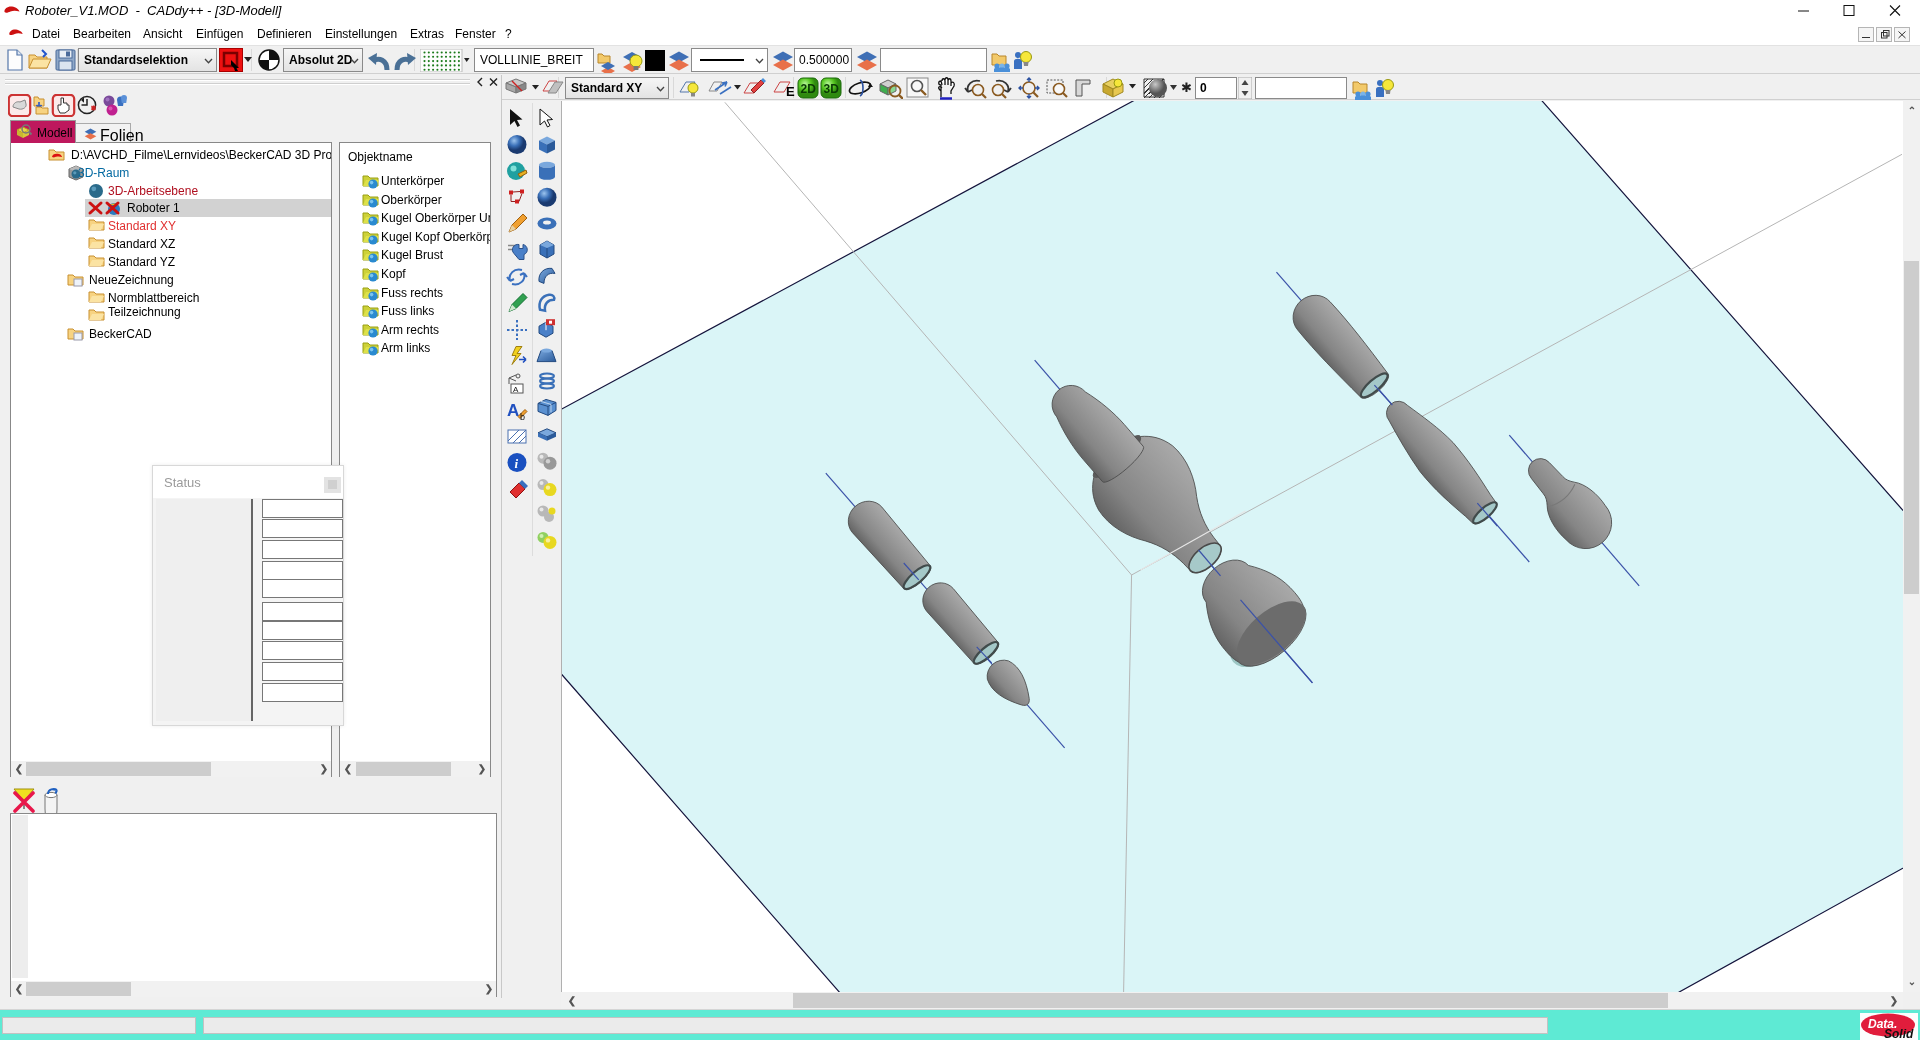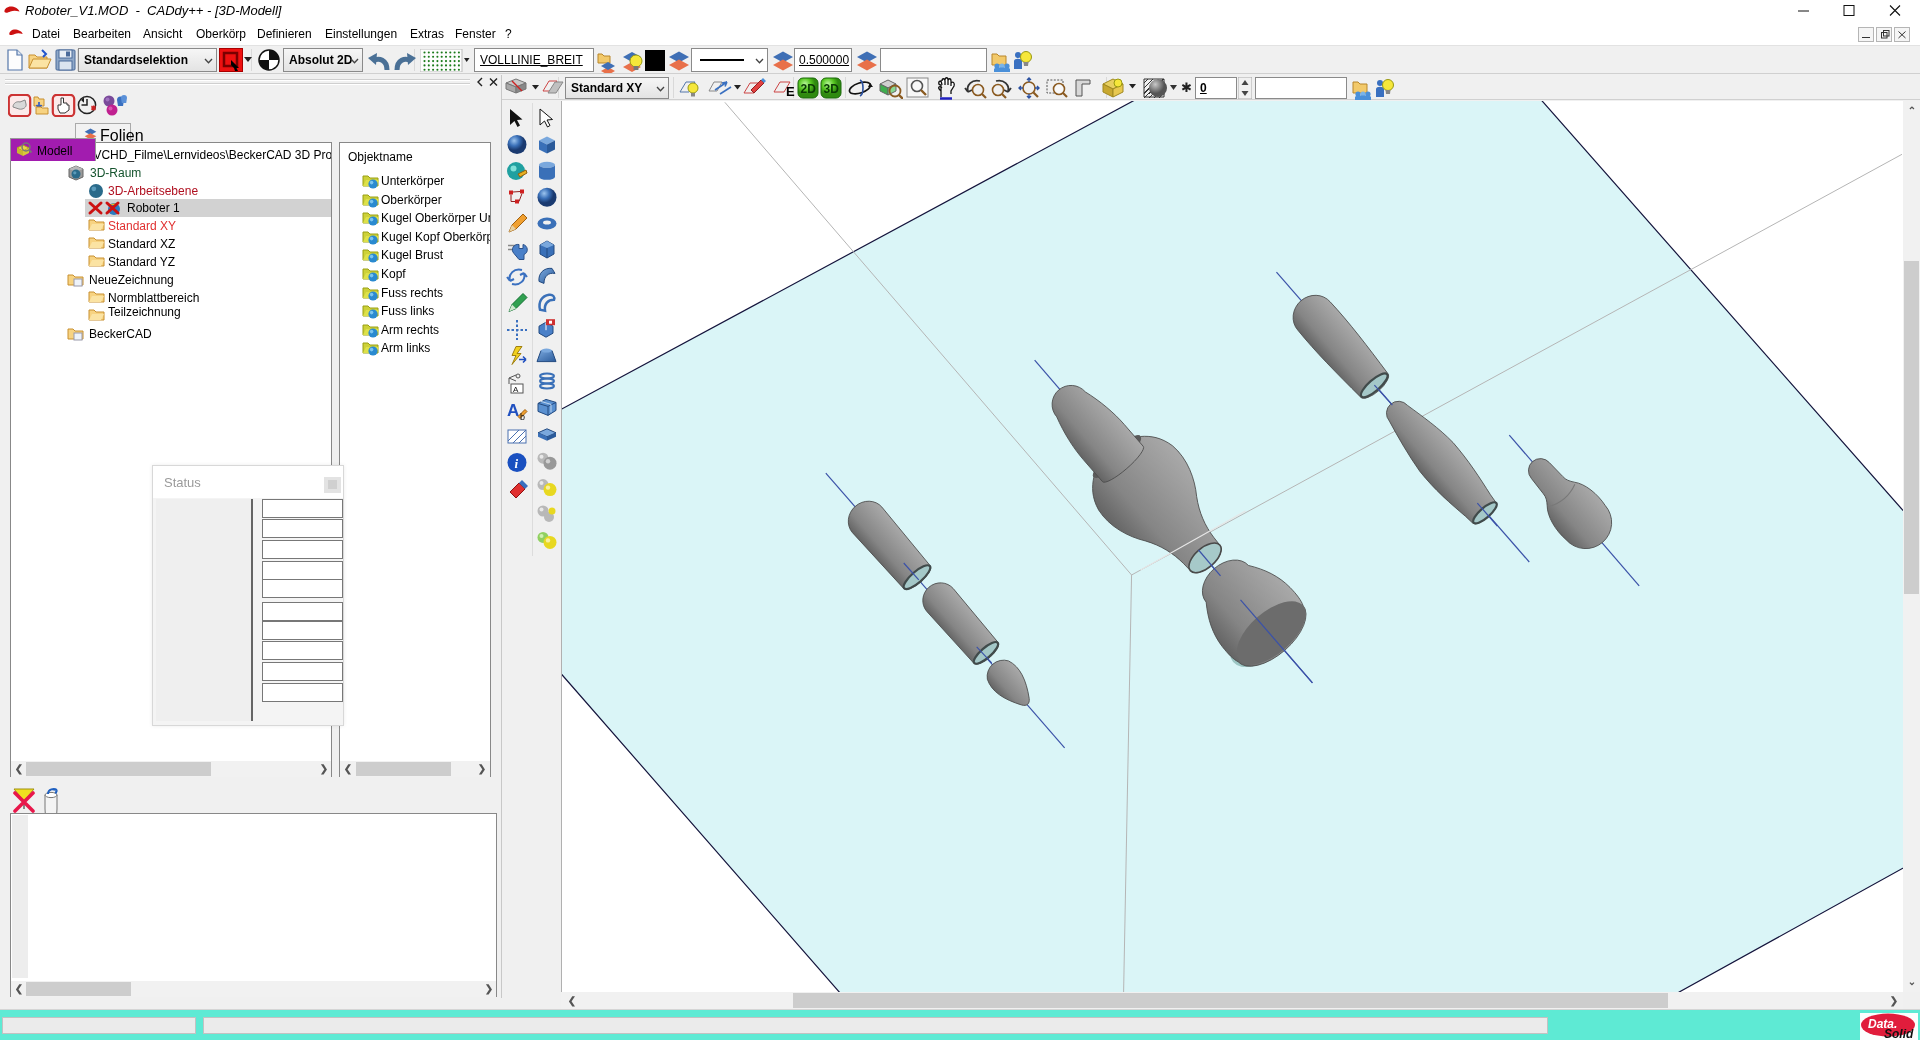--- a/index.html
+++ b/index.html
@@ -6,21 +6,21 @@
 html,body{width:1920px;height:1040px;overflow:hidden;font-family:"Liberation Sans",sans-serif;background:#f0f0f0;}
 .abs{position:absolute;}
 #titlebar{position:absolute;left:0;top:0;width:1920px;height:22px;background:#ffffff;}
 #titlebar .ttext{position:absolute;left:25px;top:3px;font-size:13px;color:#000;font-style:italic;}
 #menubar{position:absolute;left:0;top:22px;width:1920px;height:23px;background:#ffffff;}
 .mitem{position:absolute;top:5px;font-size:12px;color:#000;}
 #toolbar1{position:absolute;left:0;top:45px;width:1920px;height:29px;background:#f0f0f0;border-top:1px solid #e2e2e2;border-bottom:1px solid #d0d0d0;}
 #toolbar2{position:absolute;left:502px;top:75px;width:1418px;height:25px;background:#f0f0f0;border-bottom:1px solid #d0d0d0;}
 .combo{position:absolute;background:linear-gradient(#f6f6f6,#e3e3e3);border:1px solid #8a8a8a;font-size:12px;color:#000;font-weight:bold;}
 .combo .cv{position:absolute;right:3px;top:42%;width:9px;height:6px;}
-.tfield{position:absolute;background:#fff;border:1px solid #8a8a8a;font-size:12px;color:#000;text-decoration:underline;}
+.tfield{position:absolute;background:#fff;border:1px solid #8a8a8a;font-size:12px;color:#000;}
 #leftpanel{position:absolute;left:0;top:75px;width:502px;height:923px;background:#f0f0f0;border-right:1px solid #c8c8c8;}
 .panelbox{position:absolute;background:#fff;border:1px solid #888888;}
 .trow{position:absolute;font-size:12px;color:#000;white-space:nowrap;}
 .sbar{position:absolute;background:#f1f1f1;}
 .sthumb{position:absolute;background:#cdcdcd;}
 .sarrow{position:absolute;color:#555;font-size:10px;font-weight:bold;line-height:14px;text-align:center;}
 #statuswin{position:absolute;left:152px;top:465px;width:192px;height:261px;background:#f4f4f4;border:1px solid #d8d8d8;box-shadow:0 0 4px rgba(0,0,0,0.08);}
 .swbox{position:absolute;left:109px;width:81px;height:19px;background:#fff;border:1px solid #777;}
 #viewport{position:absolute;left:561px;top:101px;width:1342px;height:891px;background:#fff;border-left:1px solid #b0b0b0;}
 #vscroll{position:absolute;left:1903px;top:101px;width:17px;height:891px;background:#f1f1f1;}
@@ -43,21 +43,21 @@
  </svg>
 </div>
 
 <div id="menubar">
  <svg class="abs" style="left:8px;top:6px" width="16" height="11" viewBox="0 0 18 12">
       <path d="M1.5 7 C1 3.5 5 1 9 1.5 C13 2 16 4.5 16.5 6.5 C13 5.5 10 5.5 7.5 6.5 C5 7.5 3 8.5 1.5 7 Z" fill="#cc1111"></path>
     </svg>
  <span class="mitem" style="left:32px">Datei</span>
  <span class="mitem" style="left:73px">Bearbeiten</span>
  <span class="mitem" style="left:143px">Ansicht</span>
- <span class="mitem" style="left:196px">Oberkörp</span>
+ <span class="mitem" style="left:196px">Einfügen</span>
  <span class="mitem" style="left:257px">Definieren</span>
  <span class="mitem" style="left:325px">Einstellungen</span>
  <span class="mitem" style="left:410px">Extras</span>
  <span class="mitem" style="left:455px">Fenster</span>
  <span class="mitem" style="left:505px">?</span>
  <svg class="abs" style="left:1858px;top:5px" width="56" height="15" viewBox="0 0 56 15">
   <rect x="0.5" y="0.5" width="15" height="14" fill="#f5f5f5" stroke="#b5b5b5"></rect>
   <rect x="18.5" y="0.5" width="15" height="14" fill="#f5f5f5" stroke="#b5b5b5"></rect>
   <rect x="36.5" y="0.5" width="15" height="14" fill="#f5f5f5" stroke="#b5b5b5"></rect>
   <line x1="4" y1="10.5" x2="12" y2="10.5" stroke="#333"></line>
@@ -232,21 +232,21 @@
   <path d="M73 6 L76 3.2 L76 8.8 Z" fill="#222"></path>
   <path d="M83 14 L88 14 M85.5 11.5 L85.5 16.5 M83.5 12 L87.5 16 M87.5 12 L83.5 16" stroke="#cc2222" stroke-width="1.2"></path>
   <circle cx="101" cy="7" r="5.5" fill="#7a4a9a"></circle>
       <circle cx="99.5" cy="5.5" r="2" fill="#a97ac8" opacity="0.8"></circle>
   <circle cx="104" cy="16" r="5.5" fill="#c02090"></circle>
       <circle cx="102.5" cy="14.5" r="2" fill="#e060b8" opacity="0.8"></circle>
   <path d="M109 6 a3.5 3.5 0 1 1 7 0 l-1 6 l-5 0 Z" fill="#3a70c0"></path>
       <path d="M113 4 a3 3 0 1 1 6 0 l-0.8 5 l-4.4 0 Z" fill="#5a90d8"></path>
  </svg>
 
- <div class="abs" style="left:10px;top:63px;width:86px;height:23px;background:#a21caf;border:1px solid #999;border-bottom:none;z-index:2">
+ <div class="abs" style="left:10px;top:45px;width:66px;height:23px;background:#be185d;border:1px solid #999;border-bottom:none;z-index:2">
    <svg class="abs" style="left:4px;top:3px" width="17" height="16" viewBox="0 0 17 16">
         <path d="M2 6 L8 3 L14 6 L8 9 Z" fill="#e8d84a" stroke="#b0a020"></path>
         <path d="M2 6 L2 11 L8 14 L8 9 Z" fill="#c8b830"></path>
         <path d="M14 6 L14 11 L8 14 L8 9 Z" fill="#d8c83a"></path>
         <circle cx="11" cy="5" r="4" fill="none" stroke="#777" stroke-width="1.5"></circle>
         <line x1="14" y1="8" x2="16.5" y2="10.5" stroke="#777" stroke-width="2"></line>
       </svg>
    <span class="abs" style="left:26px;top:5px;font-size:12px">Modell</span>
  </div>
  <div class="abs" style="left:75px;top:48px;width:56px;height:20px;background:#f2f2f2;border:1px solid #aaa;border-bottom:none">
@@ -265,21 +265,21 @@
         <path d="M1 3 L1 13 L16 13 L16 5 L8 5 L6 3 Z" fill="#f7d382" stroke="#c89030"></path>
         <path d="M4 10 C4 7 8 6 11 7 C13 7.7 14 9 14 10 C11 9 8 9.5 6 10.5 Z" fill="#dd1111"></path>
       </svg>
  <span class="trow" style="left:71px;top:5px">D:\AVCHD_Filme\Lernvideos\BeckerCAD 3D Pro\H</span>
  <svg class="abs" style="left:67px;top:22px" width="18" height="16" viewBox="0 0 18 16">
         <path d="M2 4 L9 1 L16 4 L16 12 L9 15 L2 12 Z" fill="#9a9a9a" stroke="#666"></path>
         <path d="M2 4 L9 7 L16 4 L9 1 Z" fill="#b8b8b8"></path>
         <circle cx="9" cy="9" r="4.5" fill="#2a6a8a"></circle>
         <circle cx="7.8" cy="7.8" r="1.6" fill="#5a9aba"></circle>
       </svg>
- <span class="trow" style="left:90px;top:23px;color:#14532d">3D-Raum</span>
+ <span class="trow" style="left:78px;top:23px;color:#0369a1">3D-Raum</span>
  <svg class="abs" style="left:88px;top:40px" width="16" height="16" viewBox="0 0 16 16">
         <circle cx="8" cy="8" r="7" fill="#2a6a8a"></circle>
         <circle cx="5.8" cy="5.8" r="2.4" fill="#5a9aba"></circle>
       </svg>
  <span class="trow" style="left:108px;top:41px;color:#b01020">3D-Arbeitsebene</span>
  <div class="abs" style="left:85px;top:56px;width:247px;height:18px;background:#d2d2d2"></div>
  <svg class="abs" style="left:87px;top:57px" width="36" height="16" viewBox="0 0 36 16">
   <g stroke="#cc1111" stroke-width="3" stroke-linecap="round">
           <path d="M3 3 L14 13 M14 3 L3 13"></path>
         </g>

